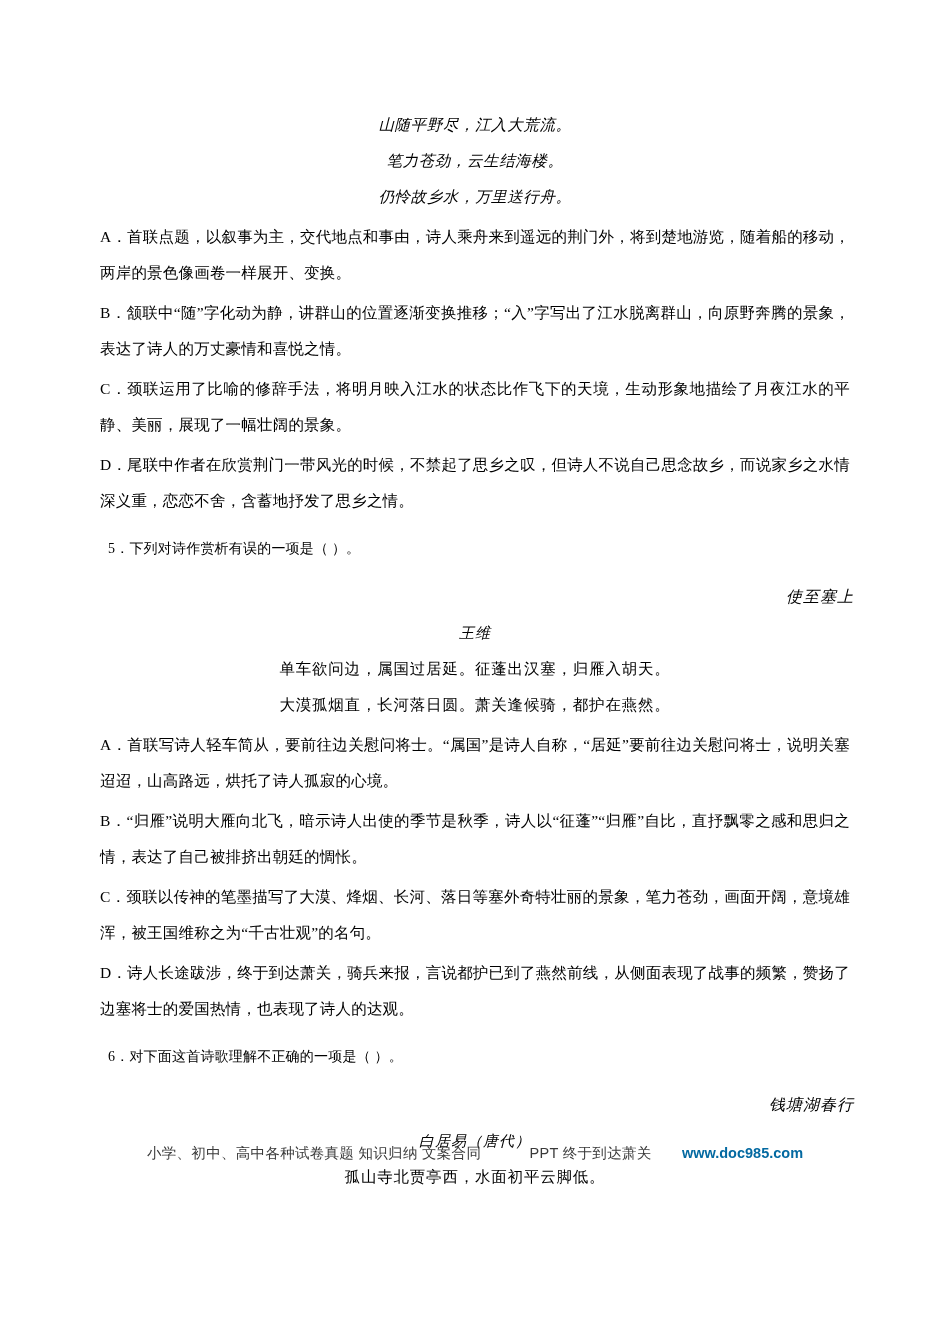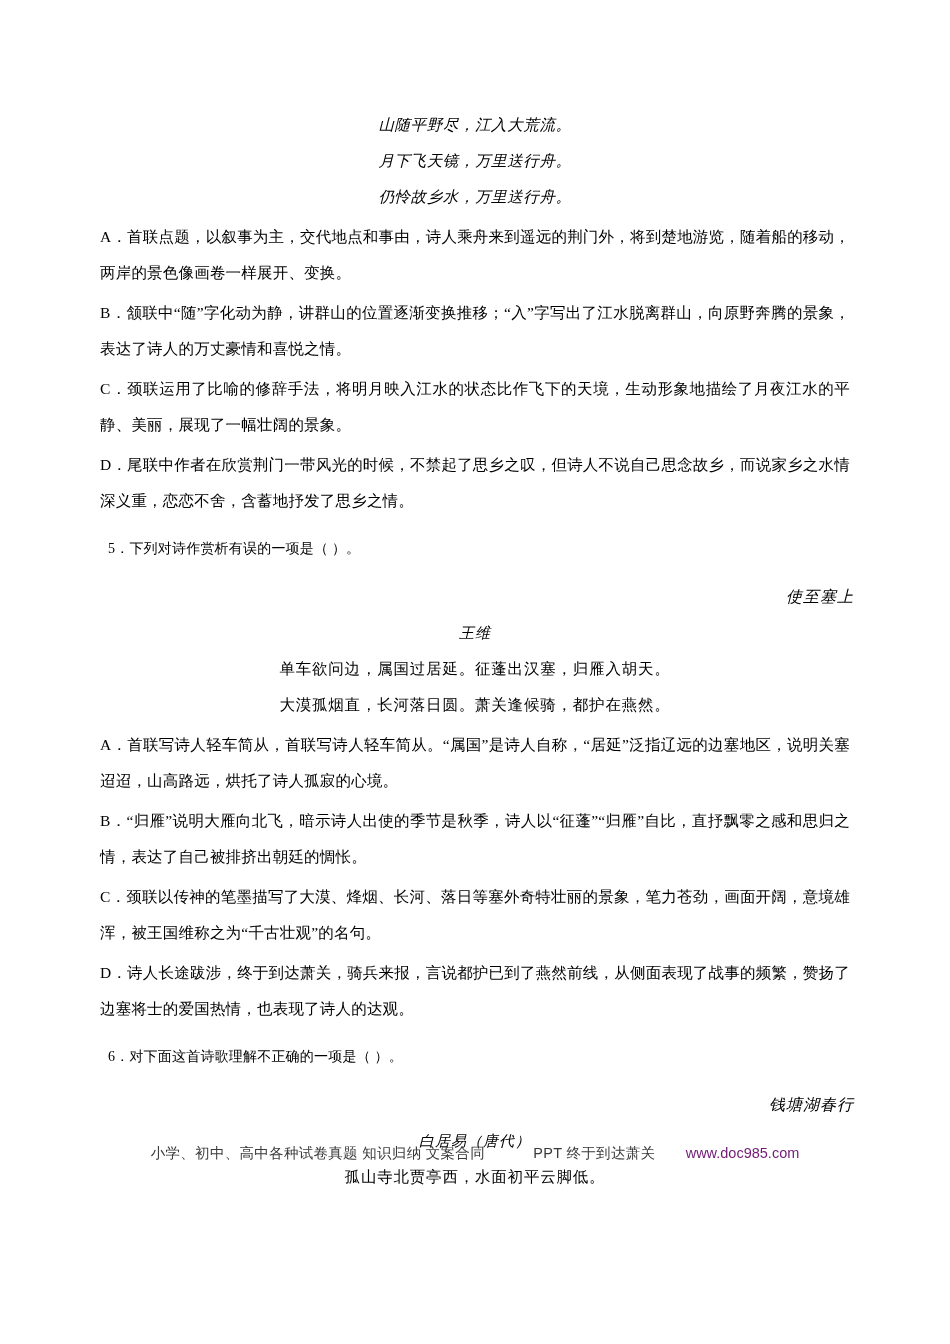--- a/index.html
+++ b/index.html
@@ -76,57 +76,57 @@
     left: 0;
     right: 0;
     bottom: 193px;
     text-align: center;
     font-family: "Liberation Sans", sans-serif;
     font-size: 14.5px;
     color: #3a3a3a;
     letter-spacing: 0.3px;
   }
   .footer .site {
-    font-weight: normal;
-    color: #701a75;
+    font-weight: bold;
+    color: #0369a1;
     margin-left: 26px;
     letter-spacing: 0px;
     margin-top: 8px;
   }
   .footer .ppt {
     font-weight: normal;
     padding-left: 44px;
   }
 </style>
 </head>
 <body>
 
 <div class="page">
 
   <div>
     <div class="poem-line kai">山随平野尽，江入大荒流。</div>
-    <div class="poem-line kai">月下飞天镜，万里送行舟。</div>
+    <div class="poem-line kai">笔力苍劲，云生结海楼。</div>
     <div class="poem-line kai">仍怜故乡水，万里送行舟。</div>
   </div>
 
   <p class="para">A．首联点题，以叙事为主，交代地点和事由，诗人乘舟来到遥远的荆门外，将到楚地游览，随着船的移动，两岸的景色像画卷一样展开、变换。</p>
   <p class="para">B．颔联中“随”字化动为静，讲群山的位置逐渐变换推移；“入”字写出了江水脱离群山，向原野奔腾的景象，表达了诗人的万丈豪情和喜悦之情。</p>
   <p class="para">C．颈联运用了比喻的修辞手法，将明月映入江水的状态比作飞下的天境，生动形象地描绘了月夜江水的平静、美丽，展现了一幅壮阔的景象。</p>
   <p class="para">D．尾联中作者在欣赏荆门一带风光的时候，不禁起了思乡之叹，但诗人不说自己思念故乡，而说家乡之水情深义重，恋恋不舍，含蓄地抒发了思乡之情。</p>
 
   <p class="q-line">5．下列对诗作赏析有误的一项是（      ）。</p>
 
   <div>
     <div class="poem-title">使至塞上</div>
     <div class="poem-author">王维</div>
     <div class="poem-body">单车欲问边，属国过居延。征蓬出汉塞，归雁入胡天。</div>
     <div class="poem-body">大漠孤烟直，长河落日圆。萧关逢候骑，都护在燕然。</div>
   </div>
 
-  <p class="para">A．首联写诗人轻车简从，首联写诗人轻车简从。“属国”是诗人自称，“居延”泛指辽远的边塞地区，说明关塞迢迢，山高路远，烘托了诗人孤寂的心境。</p>
+  <p class="para">A．首联写诗人轻车简从，要前往边关慰问将士。“属国”是诗人自称，“居延”要前往边关慰问将士，说明关塞迢迢，山高路远，烘托了诗人孤寂的心境。</p>
   <p class="para">B．“归雁”说明大雁向北飞，暗示诗人出使的季节是秋季，诗人以“征蓬”“归雁”自比，直抒飘零之感和思归之情，表达了自己被排挤出朝廷的惆怅。</p>
   <p class="para">C．颈联以传神的笔墨描写了大漠、烽烟、长河、落日等塞外奇特壮丽的景象，笔力苍劲，画面开阔，意境雄浑，被王国维称之为“千古壮观”的名句。</p>
   <p class="para">D．诗人长途跋涉，终于到达萧关，骑兵来报，言说都护已到了燕然前线，从侧面表现了战事的频繁，赞扬了边塞将士的爱国热情，也表现了诗人的达观。</p>
 
   <p class="q-line">6．对下面这首诗歌理解不正确的一项是（      ）。</p>
 
   <div>
     <div class="poem-title">钱塘湖春行</div>
     <div class="poem-author">白居易（唐代）</div>
     <div class="poem-body">孤山寺北贾亭西，水面初平云脚低。</div>

